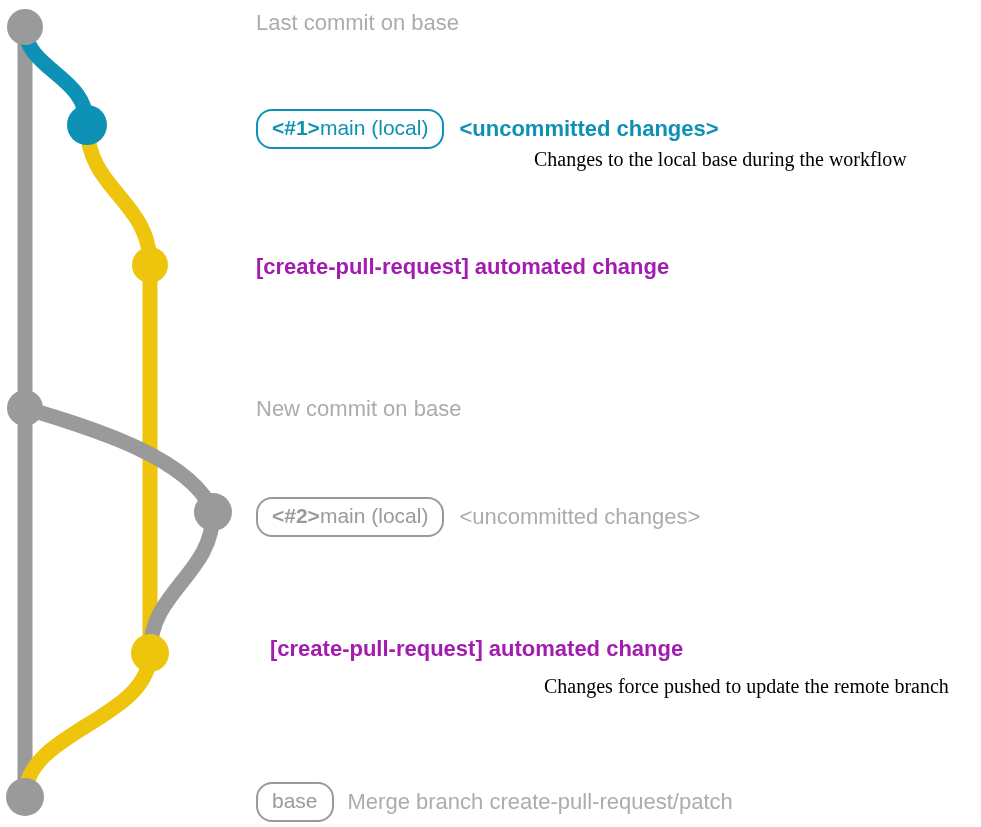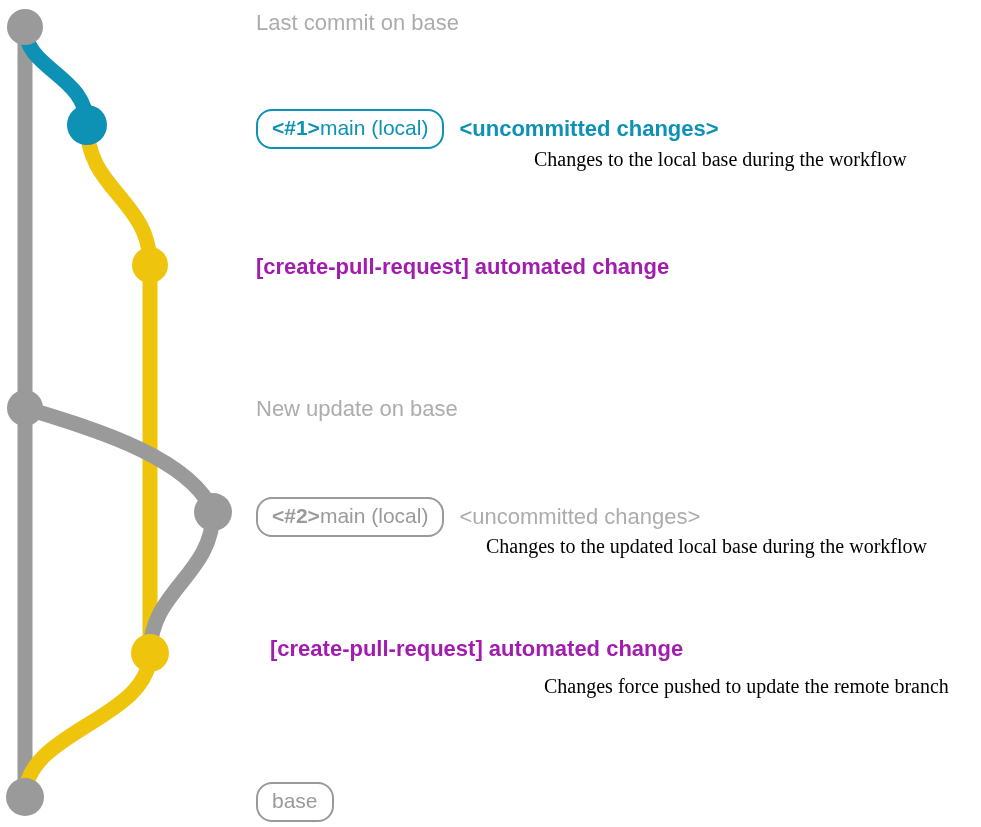--- a/index.html
+++ b/index.html
@@ -100,36 +100,36 @@
     </span>
     <span class="subject bold c-blue" style="margin-left:15px;">&lt;uncommitted changes&gt;</span>
   </div>
   <div class="desc" style="left:486px; top:147px;margin-left:48px;">Changes to the local base during the workflow</div>
 
   <div class="row" style="left:256px; top:254px;">
     <span class="subject bold c-yellow">[create-pull-request] automated change</span>
   </div>
 
   <div class="row" style="left:256px; top:396px;">
-    <span class="subject plain c-graylt">New update on base</span>
+    <span class="subject plain c-graylt">New commit on base</span>
   </div>
 
   <div class="row" style="left:256px; top:497px;">
     <span class="badge c-gray">
       <span class="num">&lt;#2&gt;</span>
         <span class="nm"> main (local)</span>
     </span>
     <span class="subject plain c-graylt" style="margin-left:15px;">&lt;uncommitted changes&gt;</span>
   </div>
-  <div class="desc" style="left:486px; top:534px;">Changes to the updated local base during the workflow</div>
 
   <div class="row" style="left:256px; top:636px;">
     <span class="subject bold c-yellow" style="margin-left:14px;">[create-pull-request] automated change</span>
   </div>
   <div class="desc" style="left:544px; top:674px;">Changes force pushed to update the remote branch</div>
 
   <div class="row" style="left:256px; top:782px;">
     <span class="badge c-gray">
       <span class="nm">base</span>
     </span>
+    <span class="subject plain c-graylt" style="margin-left:14px;">Merge branch create-pull-request/patch</span>
   </div>
 
 </div>
 
 </body></html>

